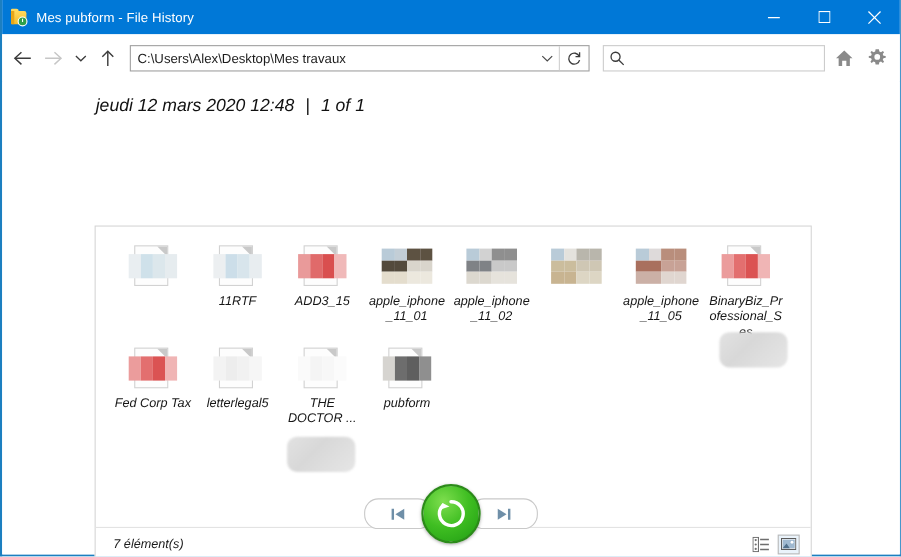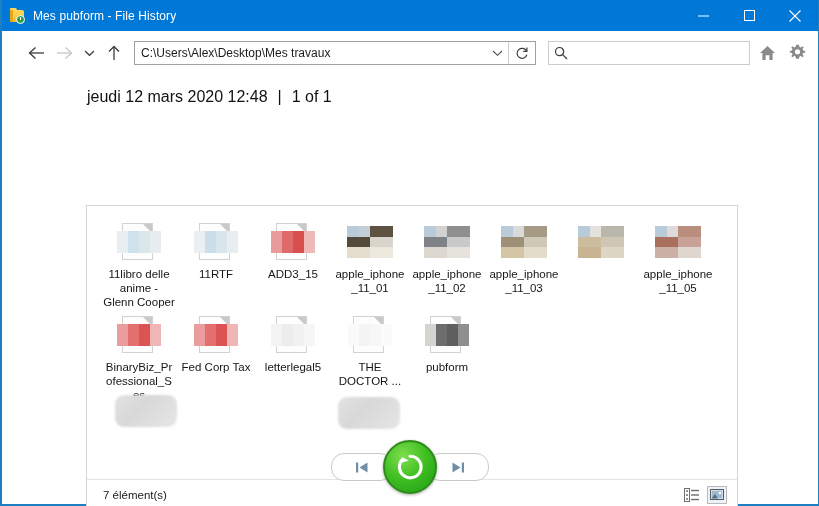--- a/index.html
+++ b/index.html
@@ -95,21 +95,21 @@
   }
   .win-btn svg { display: block; }
 
   
   .toolbar {
     height: 43px;
     background: #ffffff;
     display: flex;
     align-items: center;
     flex: 0 0 auto;
-    padding: 0 8px 0 20px;
+    padding: 0 8px 0 4px;
     box-sizing: border-box;
   }
   .nav-btn {
     width: 28px; height: 30px;
     display: flex; align-items: center; justify-content: center;
     color: #3b3b3b;
     flex: 0 0 auto;
   }
   .nav-btn.disabled { color: #c6c6c6; }
   .nav-btn.small { width: 22px; }
@@ -176,20 +176,21 @@
     color: #8a8a8a;
     margin-left: 4px;
     flex: 0 0 auto;
   }
 
   
   .content {
     flex: 1 1 auto;
     background: #ffffff;
     position: relative;
+    font-style: italic;
   }
   .datebar {
     padding: 14px 0 0 85px;
     font-size: 16px;
     color: #111111;
     display: flex;
     align-items: baseline;
   }
   .datebar .sep {
     margin: 0 10px;
@@ -450,21 +451,20 @@
               <div class="doc-sheet">
                 <div class="doc-fold"></div>
               </div>
               <div class="doc-band">
                 <i style="background: rgb(233, 238, 241);"></i>
                 <i style="background: rgb(207, 225, 234);"></i>
                 <i style="background: rgb(220, 231, 236);"></i>
                 <i style="background: rgb(230, 236, 239);"></i>
               </div>
             </div>
-            <div class="file-label">11libro delle anime - Glenn Cooper</div>
           </div>
           <div class="file-item">
             <div class="thumb">
               <div class="doc-sheet">
                 <div class="doc-fold"></div>
               </div>
               <div class="doc-band">
                 <i style="background: rgb(236, 239, 241);"></i>
                 <i style="background: rgb(204, 222, 233);"></i>
                 <i style="background: rgb(216, 229, 236);"></i>
@@ -529,45 +529,20 @@
                 </div>
                 <div class="photo-row">
                   <i style="background: rgb(220, 216, 207);"></i>
                   <i style="background: rgb(220, 216, 207);"></i>
                   <i style="background: rgb(230, 227, 220);"></i>
                   <i style="background: rgb(230, 227, 220);"></i>
                 </div>
               </div>
             </div>
             <div class="file-label">apple_iphone_11_02</div>
-          </div>
-          <div class="file-item">
-            <div class="thumb">
-              <div class="photo">
-                <div class="photo-row">
-                  <i style="background: rgb(185, 203, 216);"></i>
-                  <i style="background: rgb(218, 218, 218);"></i>
-                  <i style="background: rgb(164, 154, 133);"></i>
-                  <i style="background: rgb(164, 154, 133);"></i>
-                </div>
-                <div class="photo-row">
-                  <i style="background: rgb(157, 144, 119);"></i>
-                  <i style="background: rgb(157, 144, 119);"></i>
-                  <i style="background: rgb(207, 200, 182);"></i>
-                  <i style="background: rgb(207, 200, 182);"></i>
-                </div>
-                <div class="photo-row">
-                  <i style="background: rgb(212, 198, 164);"></i>
-                  <i style="background: rgb(212, 198, 164);"></i>
-                  <i style="background: rgb(227, 220, 203);"></i>
-                  <i style="background: rgb(227, 220, 203);"></i>
-                </div>
-              </div>
-            </div>
-            <div class="file-label">apple_iphone_11_03</div>
           </div>
           <div class="file-item">
             <div class="thumb">
               <div class="photo">
                 <div class="photo-row">
                   <i style="background: rgb(185, 203, 216);"></i>
                   <i style="background: rgb(228, 226, 221);"></i>
                   <i style="background: rgb(185, 182, 172);"></i>
                   <i style="background: rgb(185, 182, 172);"></i>
                 </div>

